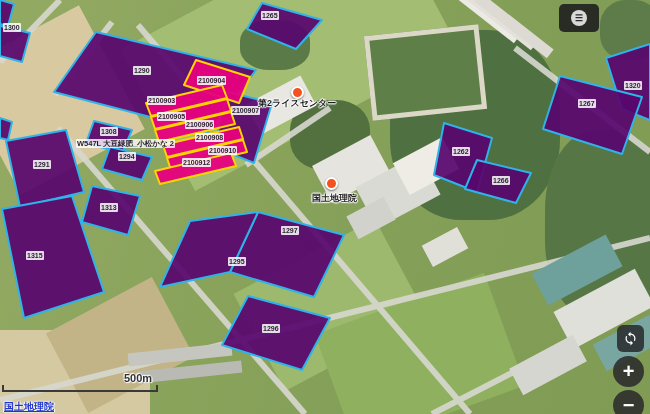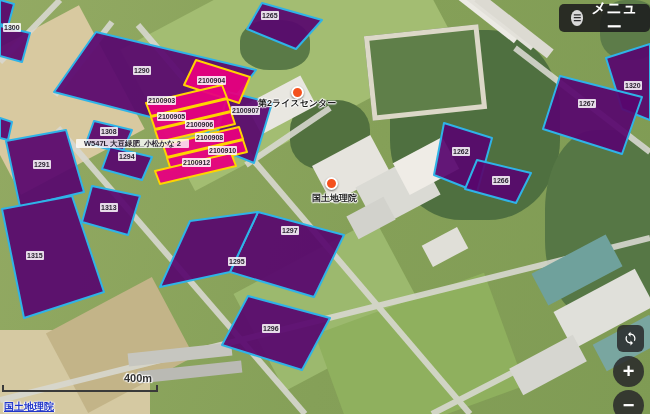--- a/index.html
+++ b/index.html
@@ -12,21 +12,21 @@
   .blob{border-radius:42%;}
   #roads-svg,#fields-svg{position:absolute;left:0;top:0;pointer-events:none;}
   #fields-svg polygon{pointer-events:auto;}
   .field-normal{fill:var(--field-fill,#58066e);fill-opacity:.93;stroke:var(--field-stroke,#2fb3e8);stroke-width:2;stroke-linejoin:round;}
   .field-selected{fill:var(--hl-fill,#e6007e);fill-opacity:.95;stroke:var(--hl-stroke,#ffd400);stroke-width:2;stroke-linejoin:round;}
   #label-layer{position:absolute;left:0;top:0;width:100%;height:100%;pointer-events:none;}
   .field-label{position:absolute;font-size:7px;font-weight:bold;line-height:9px;
      color:#2a2330;background:rgba(255,255,255,.85);padding:0 1px;border-radius:1px;
      white-space:nowrap;}
   .note-label{position:absolute;font-size:7.5px;font-weight:bold;line-height:9px;
-     color:#241d2c;background:rgba(255,255,255,.8);padding:0 8px;border-radius:1px;white-space:nowrap;}
+     color:#241d2c;background:rgba(255,255,255,.8);padding:0 1px;border-radius:1px;white-space:nowrap;}
   .marker-dot{position:absolute;width:13px;height:13px;border-radius:50%;
      background:var(--marker,#f4511e);border:2.5px solid #fff;
      box-shadow:0 1px 2px rgba(0,0,0,.5);pointer-events:auto;}
   .marker-label{position:absolute;font-size:9px;font-weight:bold;color:#1d1d1d;white-space:nowrap;
      text-shadow:0 0 2px #fff,0 0 2px #fff,1px 0 1px #fff,-1px 0 1px #fff,0 1px 1px #fff,0 -1px 1px #fff;}
   
   .topbtn{position:absolute;top:4px;height:28px;display:flex;align-items:center;gap:7px;
      background:rgba(28,28,30,.88);color:#fff;border:none;border-radius:5px;
      padding:0 12px;font-size:15px;font-weight:bold;font-family:inherit;cursor:pointer;}
   .menu-circ{width:16px;height:16px;border-radius:50%;background:#d9d9d9;color:#2b2b2b;
@@ -147,25 +147,24 @@
       <span class="note-label" style="left: 76px; top: 139px;">W547L 大豆緑肥_小松かな 2</span>
       <div class="marker-dot" style="left: 291px; top: 86px;"></div>
       <span class="marker-label" style="left: 258px; top: 97px;">第2ライスセンター</span>
       <div class="marker-dot" style="left: 325px; top: 177px;"></div>
       <span class="marker-label" style="left: 312px; top: 192px;">国土地理院</span>
     </div>
 
 
   <button class="topbtn" id="btn-menu" style="left:559px;">
     <span class="menu-circ">☰</span>
-    <span>メニュー</span>
   </button>
 
   <div id="scalebar"></div>
-  <div id="scale-text">400m</div>
+  <div id="scale-text">500m</div>
   <a id="attribution">国土地理院</a>
 
   <button class="ctl" id="btn-sync">
     <svg width="17" height="17" viewBox="0 0 24 24">
       <path fill="#fff" d="M12 4V1L8 5l4 4V6c3.31 0 6 2.69 6 6 0 1.01-.25 1.97-.7 2.8l1.46 1.46A7.93 7.93 0 0 0 20 12c0-4.42-3.58-8-8-8zm0 14c-3.31 0-6-2.69-6-6 0-1.01.25-1.97.7-2.8L5.24 7.74A7.93 7.93 0 0 0 4 12c0 4.42 3.58 8 8 8v3l4-4-4-4v3z"></path>
     </svg>
   </button>
   <button class="ctl" id="btn-zoom-in">+</button>
   <button class="ctl" id="btn-zoom-out">−</button>
 

